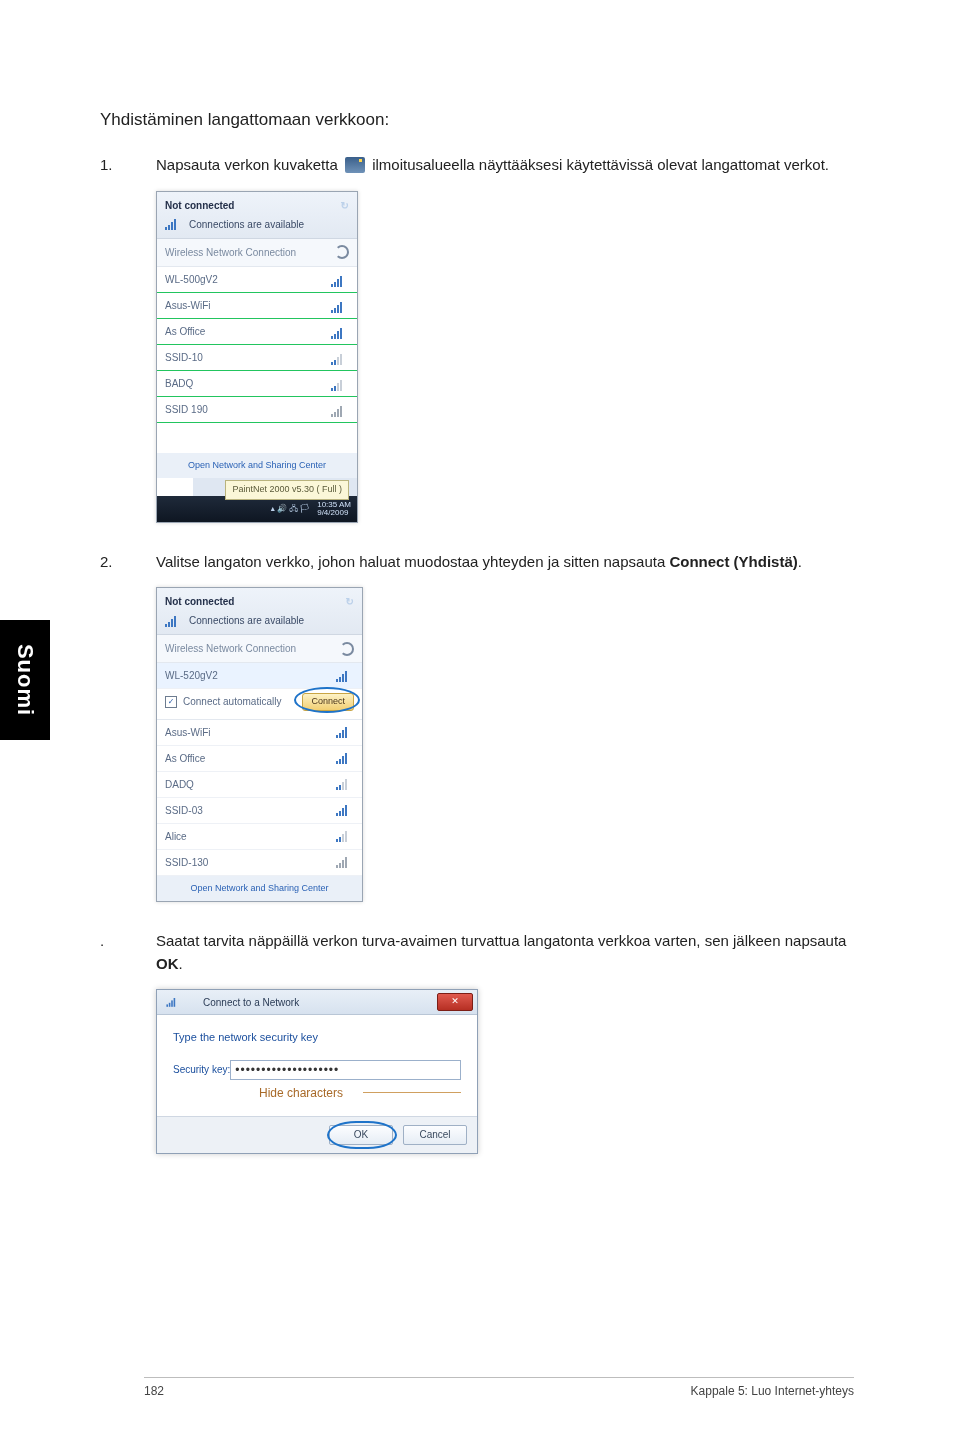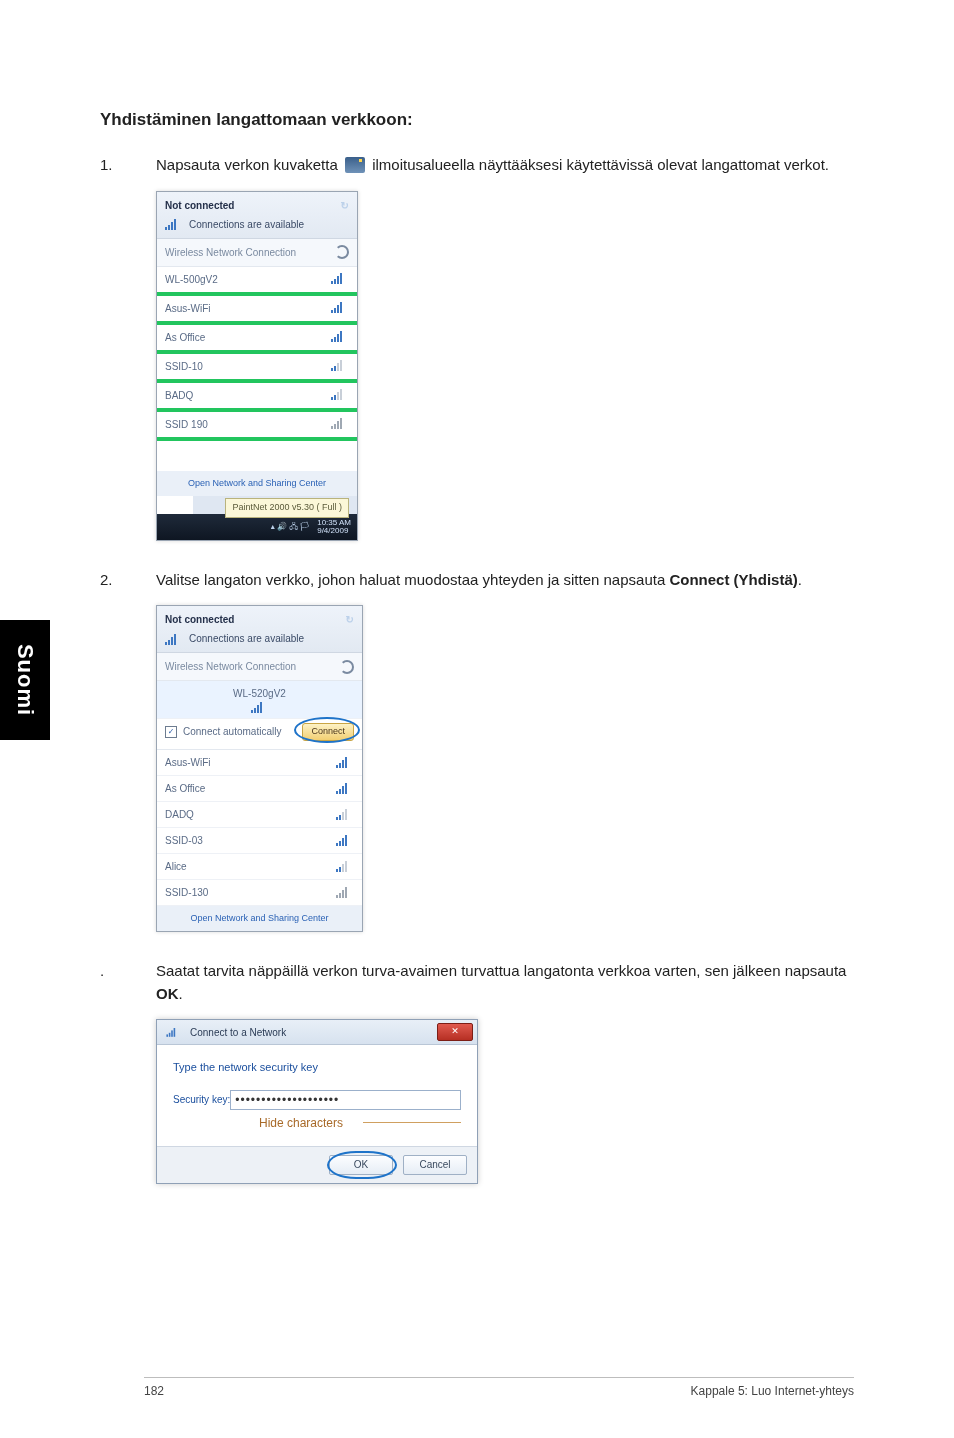--- a/index.html
+++ b/index.html
@@ -31,21 +31,21 @@
     align-items: center;
     justify-content: center;
   }
   .side-tab span {
     transform: rotate(90deg);
     white-space: nowrap;
     letter-spacing: 1px;
   }
   h3.section-title {
     font-size: 17px;
-    font-weight: bold;
+    font-weight: normal;
     margin: 0 0 24px 0;
   }
   ol.steps {
     list-style: none;
     padding: 0;
     margin: 0;
   }
   ol.steps > li {
     display: flex;
     gap: 30px;
@@ -98,21 +98,21 @@
   }
   .bars-icon i{position:absolute;bottom:0;width:2px;background:#3d77c2;}
   .bars-icon i:nth-child(1){left:0;height:3px;}
   .bars-icon i:nth-child(2){left:3px;height:5px;}
   .bars-icon i:nth-child(3){left:6px;height:8px;}
   .bars-icon i:nth-child(4){left:9px;height:11px;}
   .bars-icon.gray i{background:#9fa8b3;}
   .bars-icon.mid i:nth-child(3),.bars-icon.mid i:nth-child(4){background:#c8cfd8;}
   .refresh-icon{width:10px;height:10px;border:2px solid #7a8aa0;border-left-color:transparent;border-radius:50%;display:inline-block;}
   .shot1 .sect-label{padding:6px 8px; background:#f5f8fc;color:#7a8aa0;border-bottom:1px solid #e3e8ef; display:flex;justify-content:space-between;align-items:center;}
-  .shot1 .row{padding:5px 8px;display:flex;justify-content:space-between;align-items:flex-start;border-bottom:4px solid #22c55e;}
+  .shot1 .row{padding:5px 8px;display:flex;justify-content:space-between;align-items:flex-end;border-bottom:1px solid #22c55e;}
   .shot1 .row:last-child{border-bottom:none;}
   .shot1 .link-foot{background:#eaf0f8;color:#2b62b5;font-size:9px;text-align:center;padding:6px 0;}
   .shot1 .tooltip{
     background:#fbf7d8;border:1px solid #b9b37d;color:#5b5b3a;font-size:9px;
     padding:2px 6px;margin:0 8px -2px auto; position:relative; top:2px; display:inline-block;
   }
   .shot1 .taskbar{
     background:linear-gradient(#1f2a3a,#0e1622);
     height:26px;display:flex;justify-content:flex-end;align-items:center;
     color:#cfe0f7;font-size:8px;padding:0 6px;gap:8px;
@@ -121,21 +121,21 @@
   .gluph{color:#bcd1ea;}
 
   
   .shot2 {
     width:205px;margin:14px 0 0 0;border:1px solid #9aa5b3;font-size:10px;color:#5a6b86;background:#fff;box-shadow:0 0 4px rgba(0,0,0,.15);
   }
   .shot2 .hdr{background:linear-gradient(#eef3fa,#e2e9f2);padding:6px 8px;border-bottom:1px solid #cfd7e2;}
   .shot2 .hdr .t1{color:#24304a;font-weight:bold;margin-bottom:4px;display:flex;justify-content:space-between;}
   .shot2 .hdr .t2{display:flex;align-items:center;gap:6px;color:#3a4a66;}
   .shot2 .sect-label{padding:6px 8px;background:#f5f8fc;color:#7a8aa0;border-bottom:1px solid #e3e8ef;display:flex;justify-content:space-between;align-items:center;}
-  .shot2 .sel{background:#eaf3ff;flex-direction:column;}
+  .shot2 .sel{background:#eaf3ff;}
   .shot2 .row{padding:5px 8px;display:flex;justify-content:space-between;align-items:center;border-bottom:1px solid #eef1f6;}
   .shot2 .autoRow{padding:4px 8px 8px 8px;display:flex;align-items:center;gap:6px;border-bottom:1px solid #e3e8ef;}
   .shot2 .chk{width:10px;height:10px;border:1px solid #6d7c90;background:#fff;display:inline-flex;align-items:center;justify-content:center;font-size:8px;color:#2a5ca9;}
   .shot2 .connect-btn{
     margin-left:auto;font-size:9px;color:#49351b;
     background:linear-gradient(#fdf2c6,#f2cf72);
     border:1px solid #c9a545;border-radius:3px;padding:1px 8px;
   }
   .ring{
     position:absolute;border:2px solid #1e73c9;border-radius:50%;
@@ -393,21 +393,21 @@
 
     <li>
       <div class="step-num">.</div>
       <div class="step-body">
         <span>Saatat tarvita näppäillä verkon turva-avaimen turvattua langatonta verkkoa varten, sen jälkeen napsauta </span>
         <b>OK</b><span>.</span>
 
         
         <div class="shot3">
           <div class="titlebar">
-            <span style="display:flex;align-items:center;gap:7px;">
+            <span style="display:flex;align-items:center;gap:20px;">
               <span class="bars-icon" style="transform:scale(.8)">
                   <i></i>
                   <i></i>
                   <i></i>
                   <i></i>
                 </span>
               <span>Connect to a Network</span>
             </span>
             <span class="close">✕</span>
           </div>

